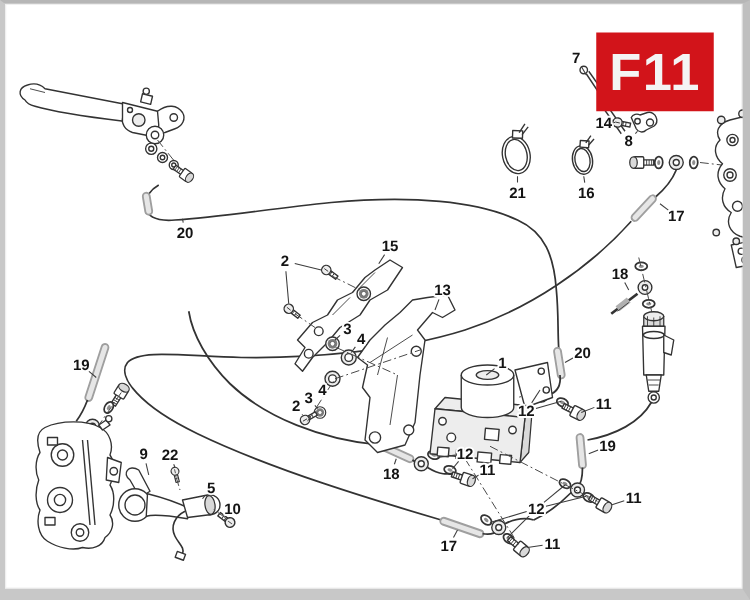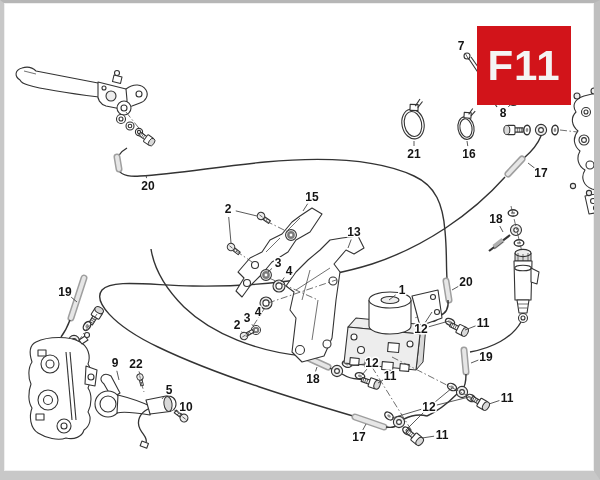--- a/index.html
+++ b/index.html
@@ -10,21 +10,21 @@
     background:#ffffff;
     border-top:3px solid #b6b6b6;
     border-left:4px solid #c8c8c8;
     border-right:6px solid #bfbfbf;
     border-bottom:9px solid #c8c8c8;
     box-shadow:inset 0 0 0 1px #efefef;
     overflow:hidden;
     font-family:"Liberation Sans", sans-serif;
   }
   .badge{
-    position:absolute;left:473px;top:23px;width:94px;height:79px;
+    position:absolute;left:473px;top:23px;width:94px;height:63px;
     background:var(--badge-red,#d2141a);
     display:flex;align-items:center;justify-content:center;
     z-index:5;
   }
   .badge span{
     font-family:"Liberation Sans", sans-serif;
     font-weight:bold;font-size:42px;color:#f4f4f4;
     letter-spacing:1px;line-height:1;
   }
   svg.diagram{position:absolute;left:-4px;top:-3px;}

